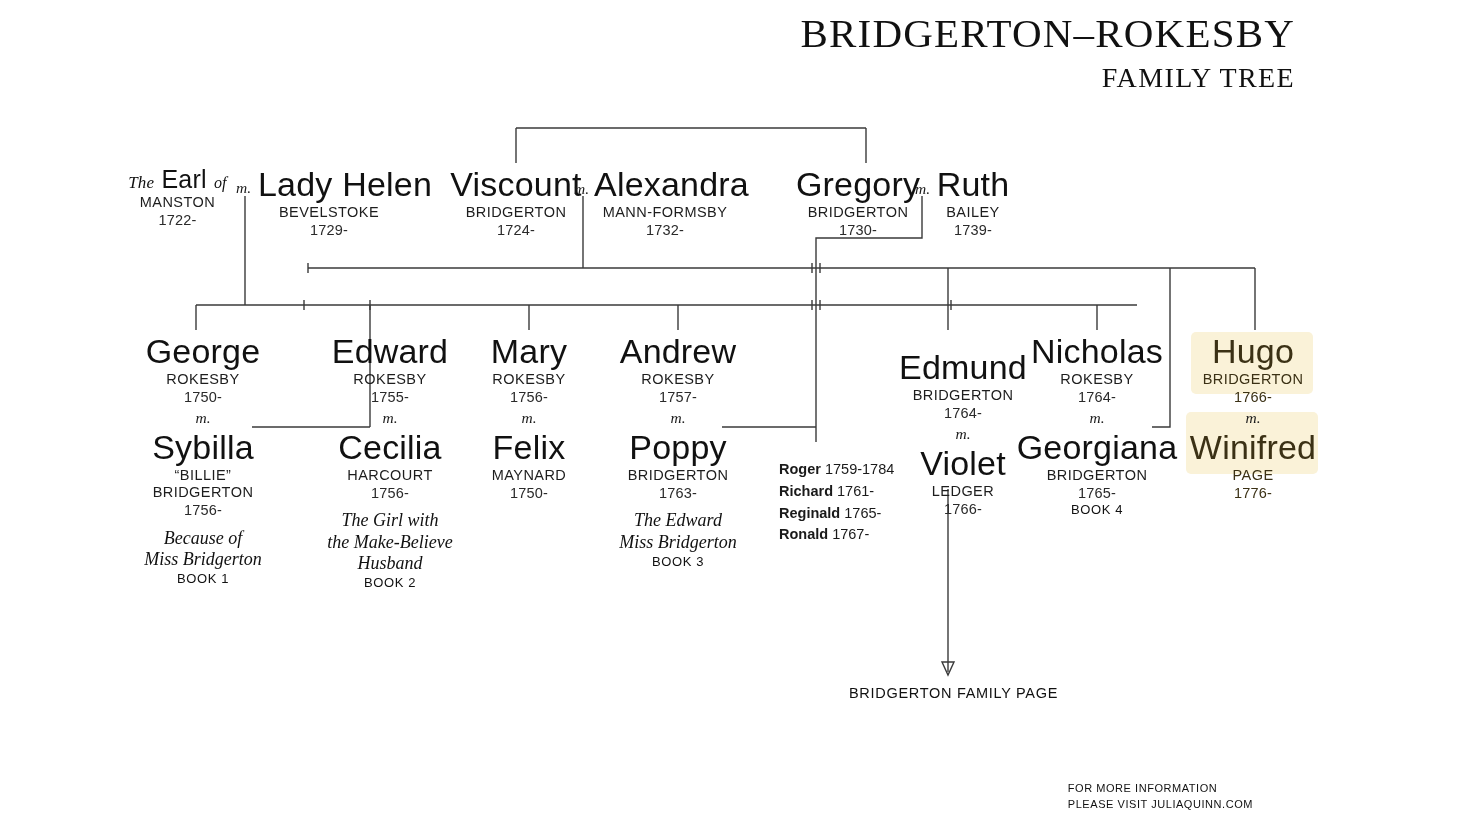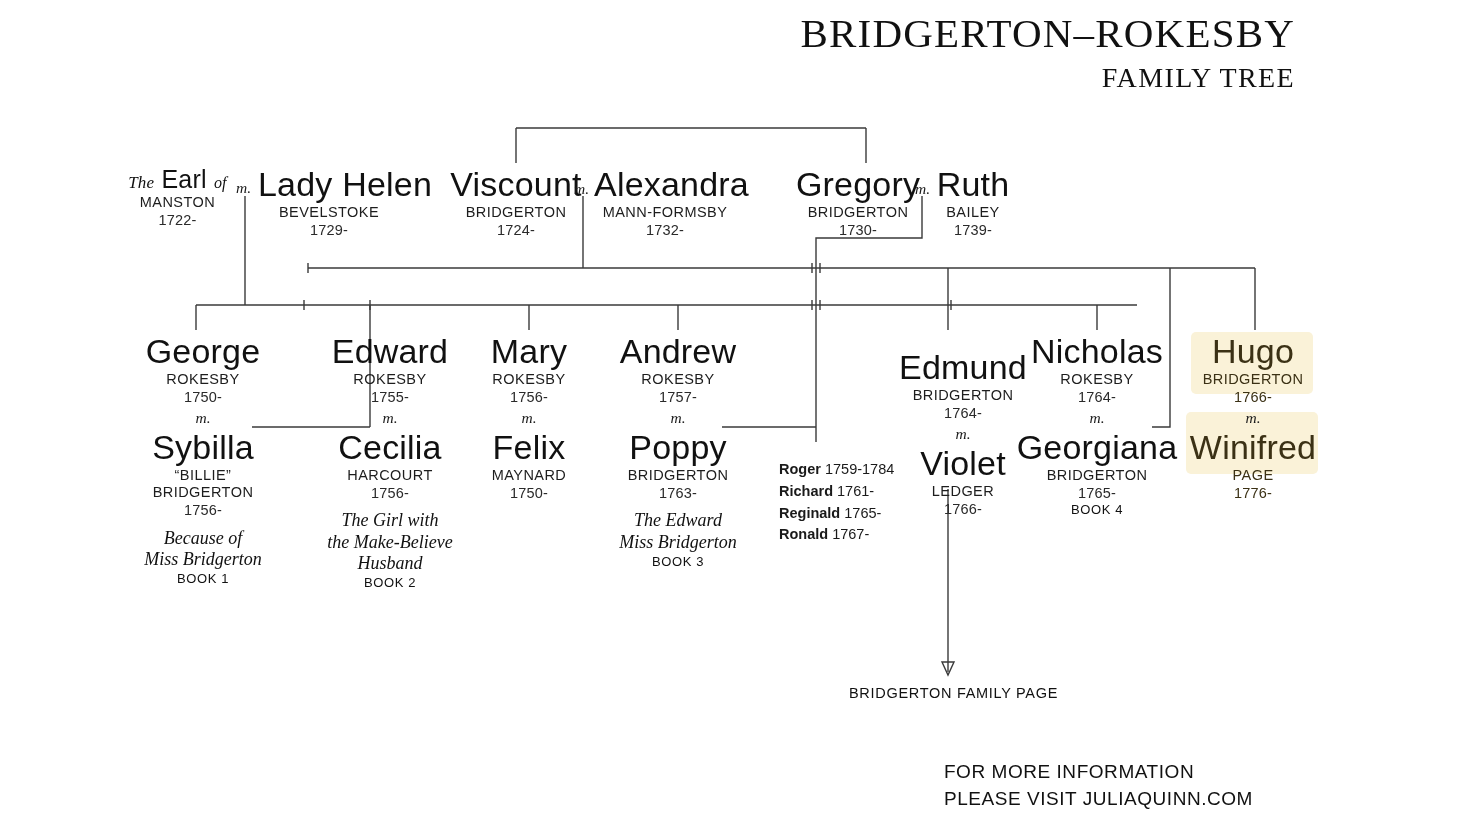--- a/index.html
+++ b/index.html
@@ -155,21 +155,21 @@
     letter-spacing: 0.7px;
     color: #111;
     white-space: nowrap;
   }
 
   
   .footer {
     position: absolute;
     right: 224px; bottom: 24px;
     text-align: left;
-    font-size: 19px;
+    font-size: 11px;
     letter-spacing: 0.55px;
     line-height: 1.45;
     color: #111;
   }
 </style>
 </head>
 <body>
 
 <div id="stage">
 

